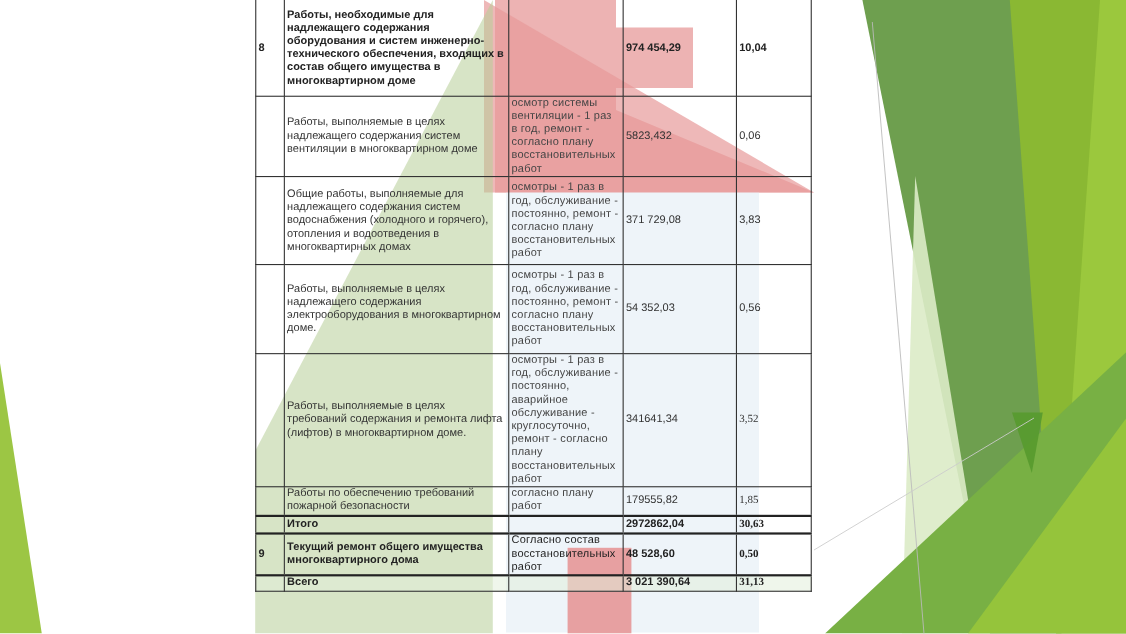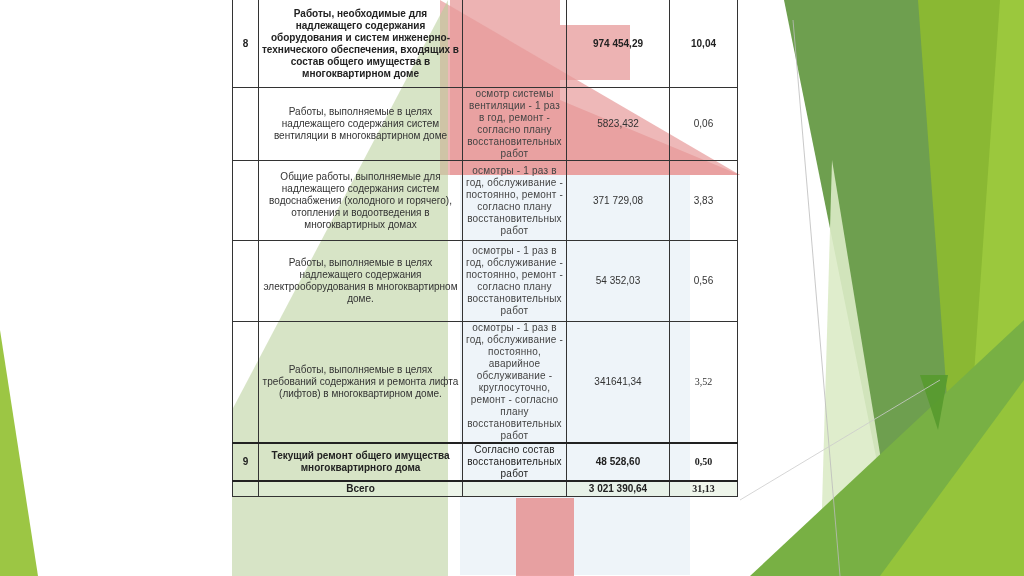--- a/index.html
+++ b/index.html
@@ -1,20 +1,20 @@
 <!DOCTYPE html>
 <html><head>
 <meta charset="utf-8">
 <style>
   html, body { margin:0; padding:0; }
   body { width:1024px; height:576px; position:relative; overflow:hidden; background:#ffffff; font-family:"Liberation Sans", sans-serif; }
   .deco { position:absolute; left:0; top:0; width:1024px; height:576px; }
   .watermark { position:absolute; left:0; top:0; width:1024px; height:576px; }
   table.t { position:absolute; left:232px; top:-1px; border-collapse:collapse; table-layout:fixed; width:501px; font-family:"Liberation Sans", sans-serif; color:#333; }
-  table.t td { border:1px solid #333; text-align:center; vertical-align:middle; padding:0 2px; line-height:12px; font-size:10px; }
+  table.t td { border:1px solid #333; text-align:left; vertical-align:middle; padding:0 2px; line-height:12px; font-size:10px; }
   td.num { width:21px; font-weight:bold; color:#222; }
   td.name { width:199px; }
   td.freq { width:99px; font-size:9px; line-height:11.5px; color:#444; letter-spacing:0.2px;margin-top:32px; }
   td.sum { width:98px; font-size:10.5px; }
   td.pct { width:63px; font-size:10.5px; }
   tr.bold td { font-weight:bold; color:#222; }
   tr.thick td { border-top:2px solid #222; }
   tr.total td.sum, tr.total td.pct, tr.total td.name, tr.total td.num, tr.total td.freq { background:rgba(226,239,218,0.55); }
   td.serif { font-family:"Liberation Serif", serif; }
 </style>
@@ -80,20 +80,34 @@
       <td class="sum">54 352,03</td>
       <td class="pct">0,56</td>
     </tr>
     <tr style="height:116px">
       <td class="num"></td>
       <td class="name">Работы, выполняемые в целях требований содержания и ремонта лифта (лифтов) в многоквартирном доме.</td>
       <td class="freq">осмотры - 1 раз в год, обслуживание - постоянно, аварийное обслуживание - круглосуточно, ремонт - согласно плану восстановительных работ</td>
       <td class="sum">341641,34</td>
       <td class="pct serif">3,52</td>
     </tr>
+    <tr style="height:26px">
+      <td class="num"></td>
+      <td class="name">Работы по обеспечению требований пожарной безопасности</td>
+      <td class="freq">согласно плану работ</td>
+      <td class="sum">179555,82</td>
+      <td class="pct serif">1,85</td>
+    </tr>
+    <tr class="bold thick" style="height:16px">
+      <td class="num"></td>
+      <td class="name">Итого</td>
+      <td class="freq"></td>
+      <td class="sum">2972862,04</td>
+      <td class="pct serif">30,63</td>
+    </tr>
     <tr class="bold thick" style="height:33px">
       <td class="num">9</td>
       <td class="name">Текущий ремонт общего имущества многоквартирного дома</td>
       <td class="freq" style="font-weight:normal">Согласно состав восстановительных работ</td>
       <td class="sum">48 528,60</td>
       <td class="pct serif">0,50</td>
     </tr>
     <tr class="bold thick total" style="height:15px">
       <td class="num"></td>
       <td class="name">Всего</td>

